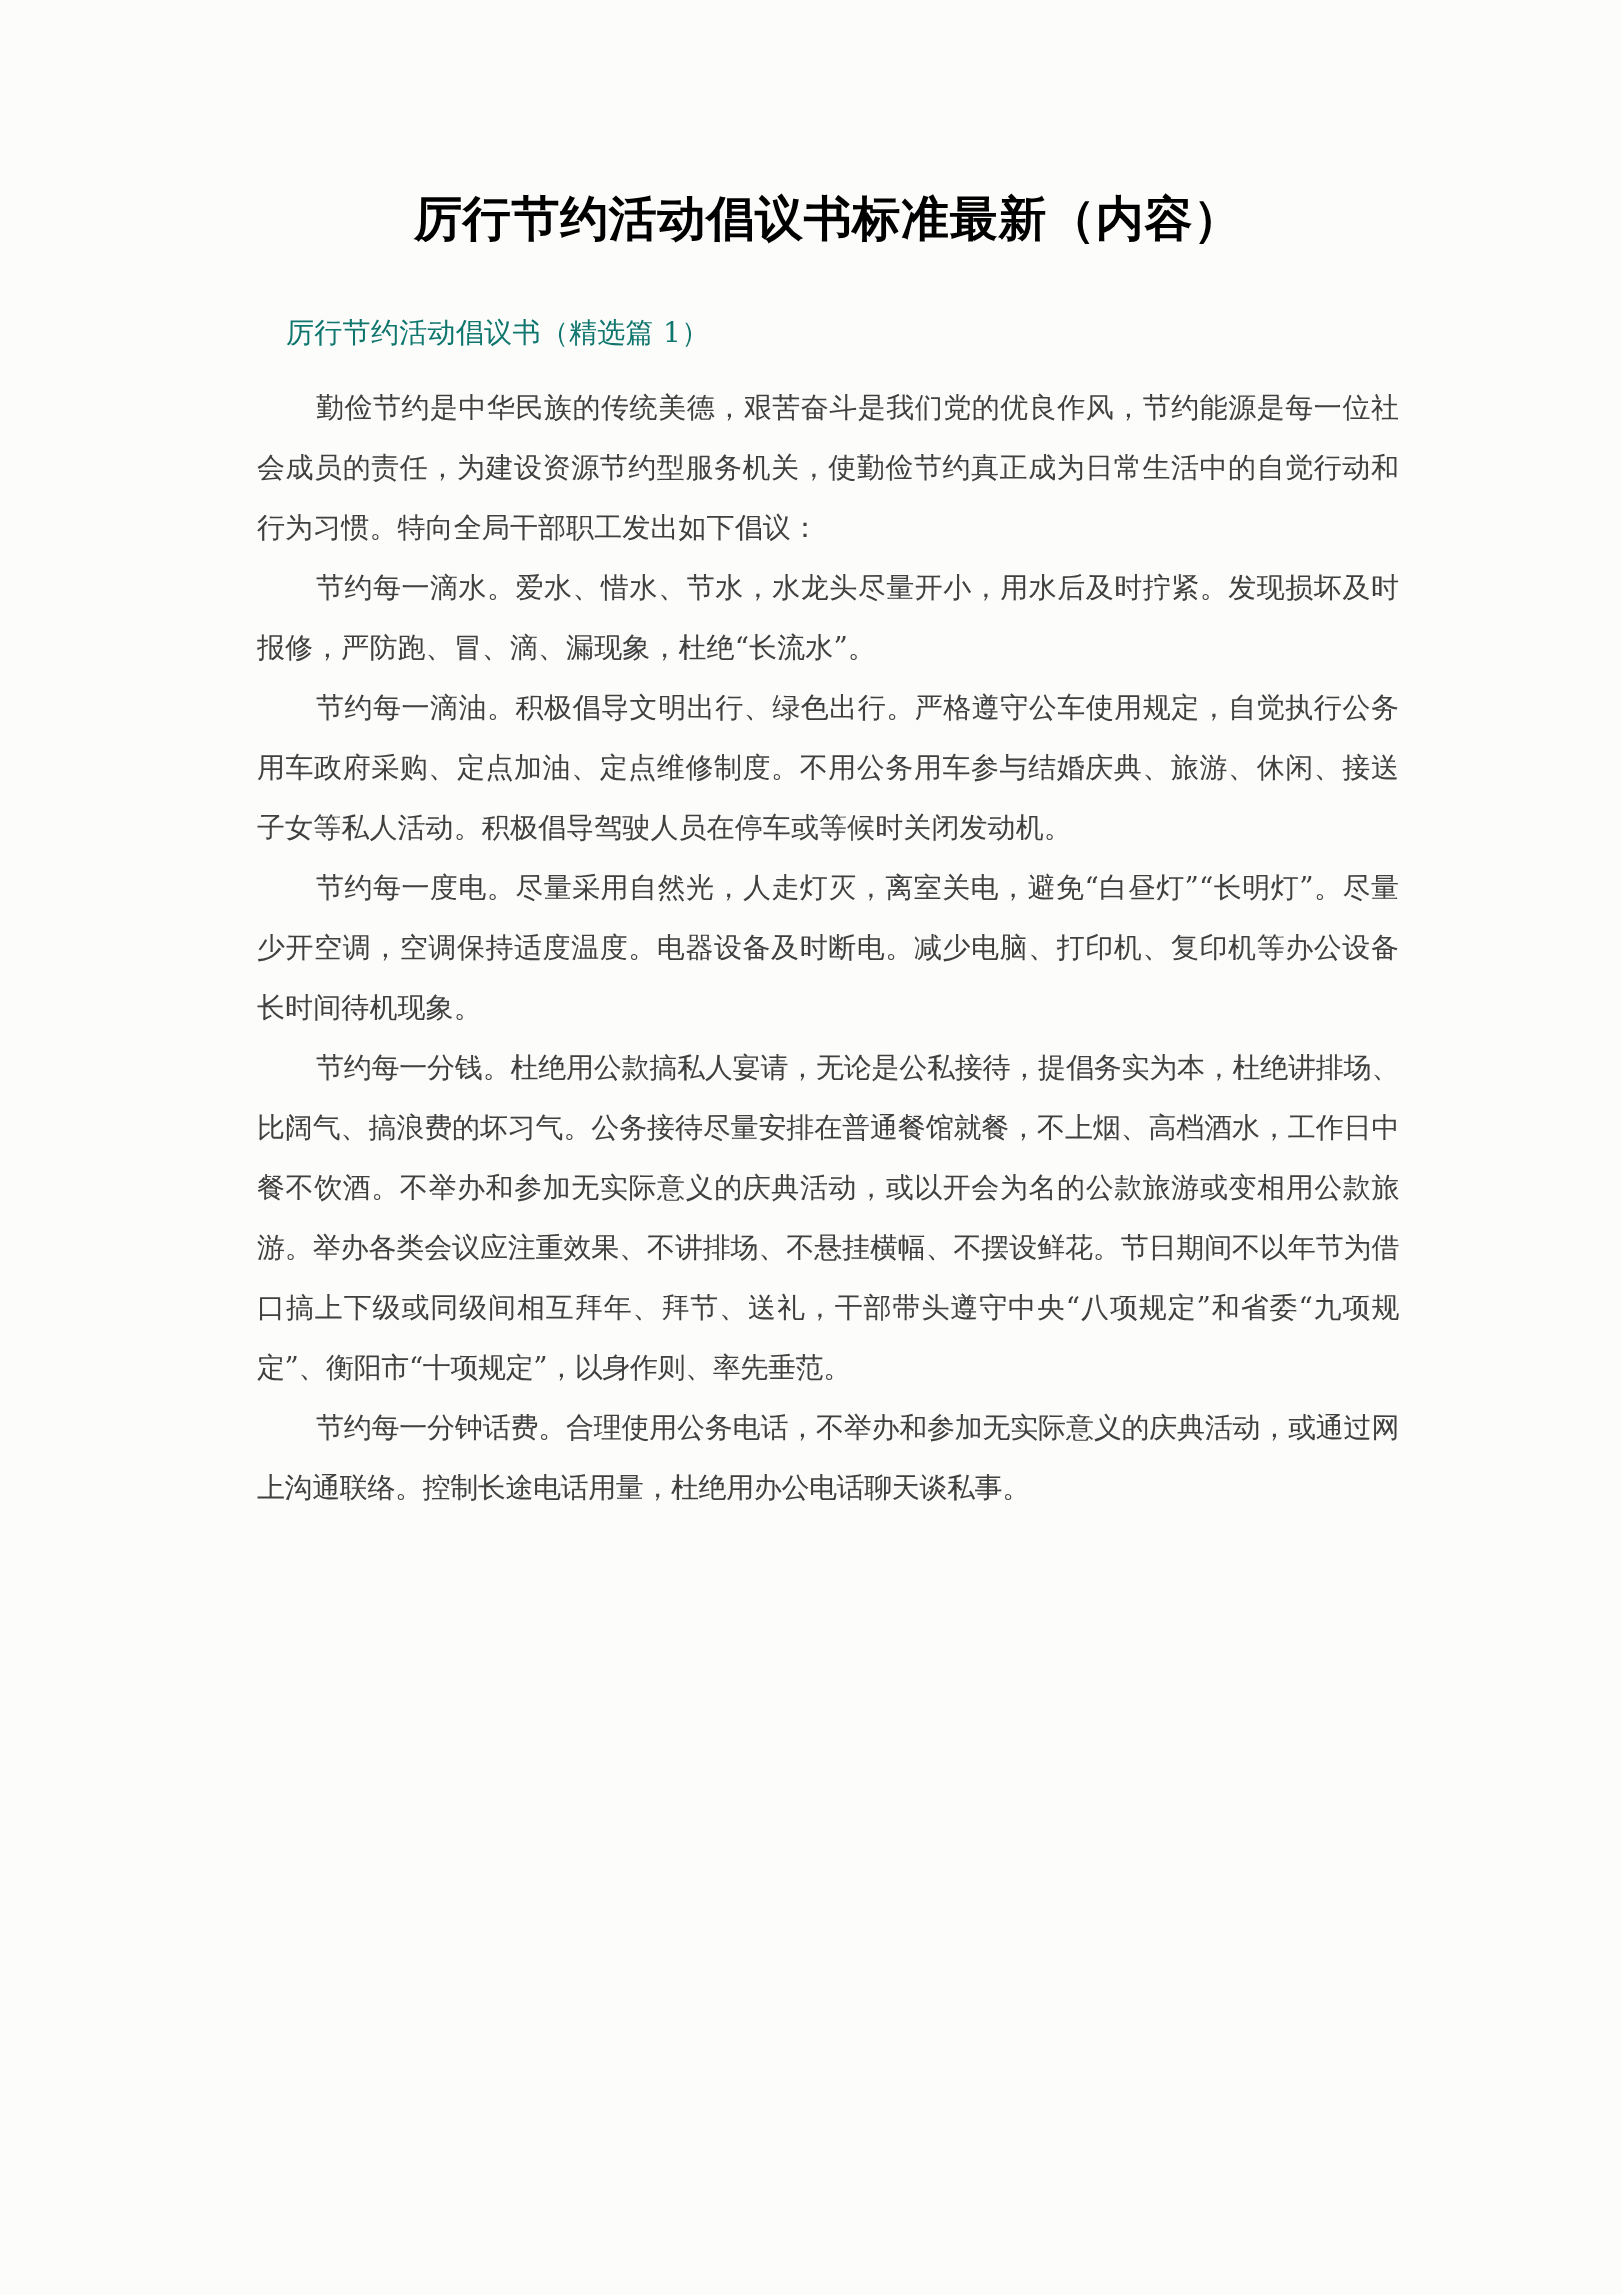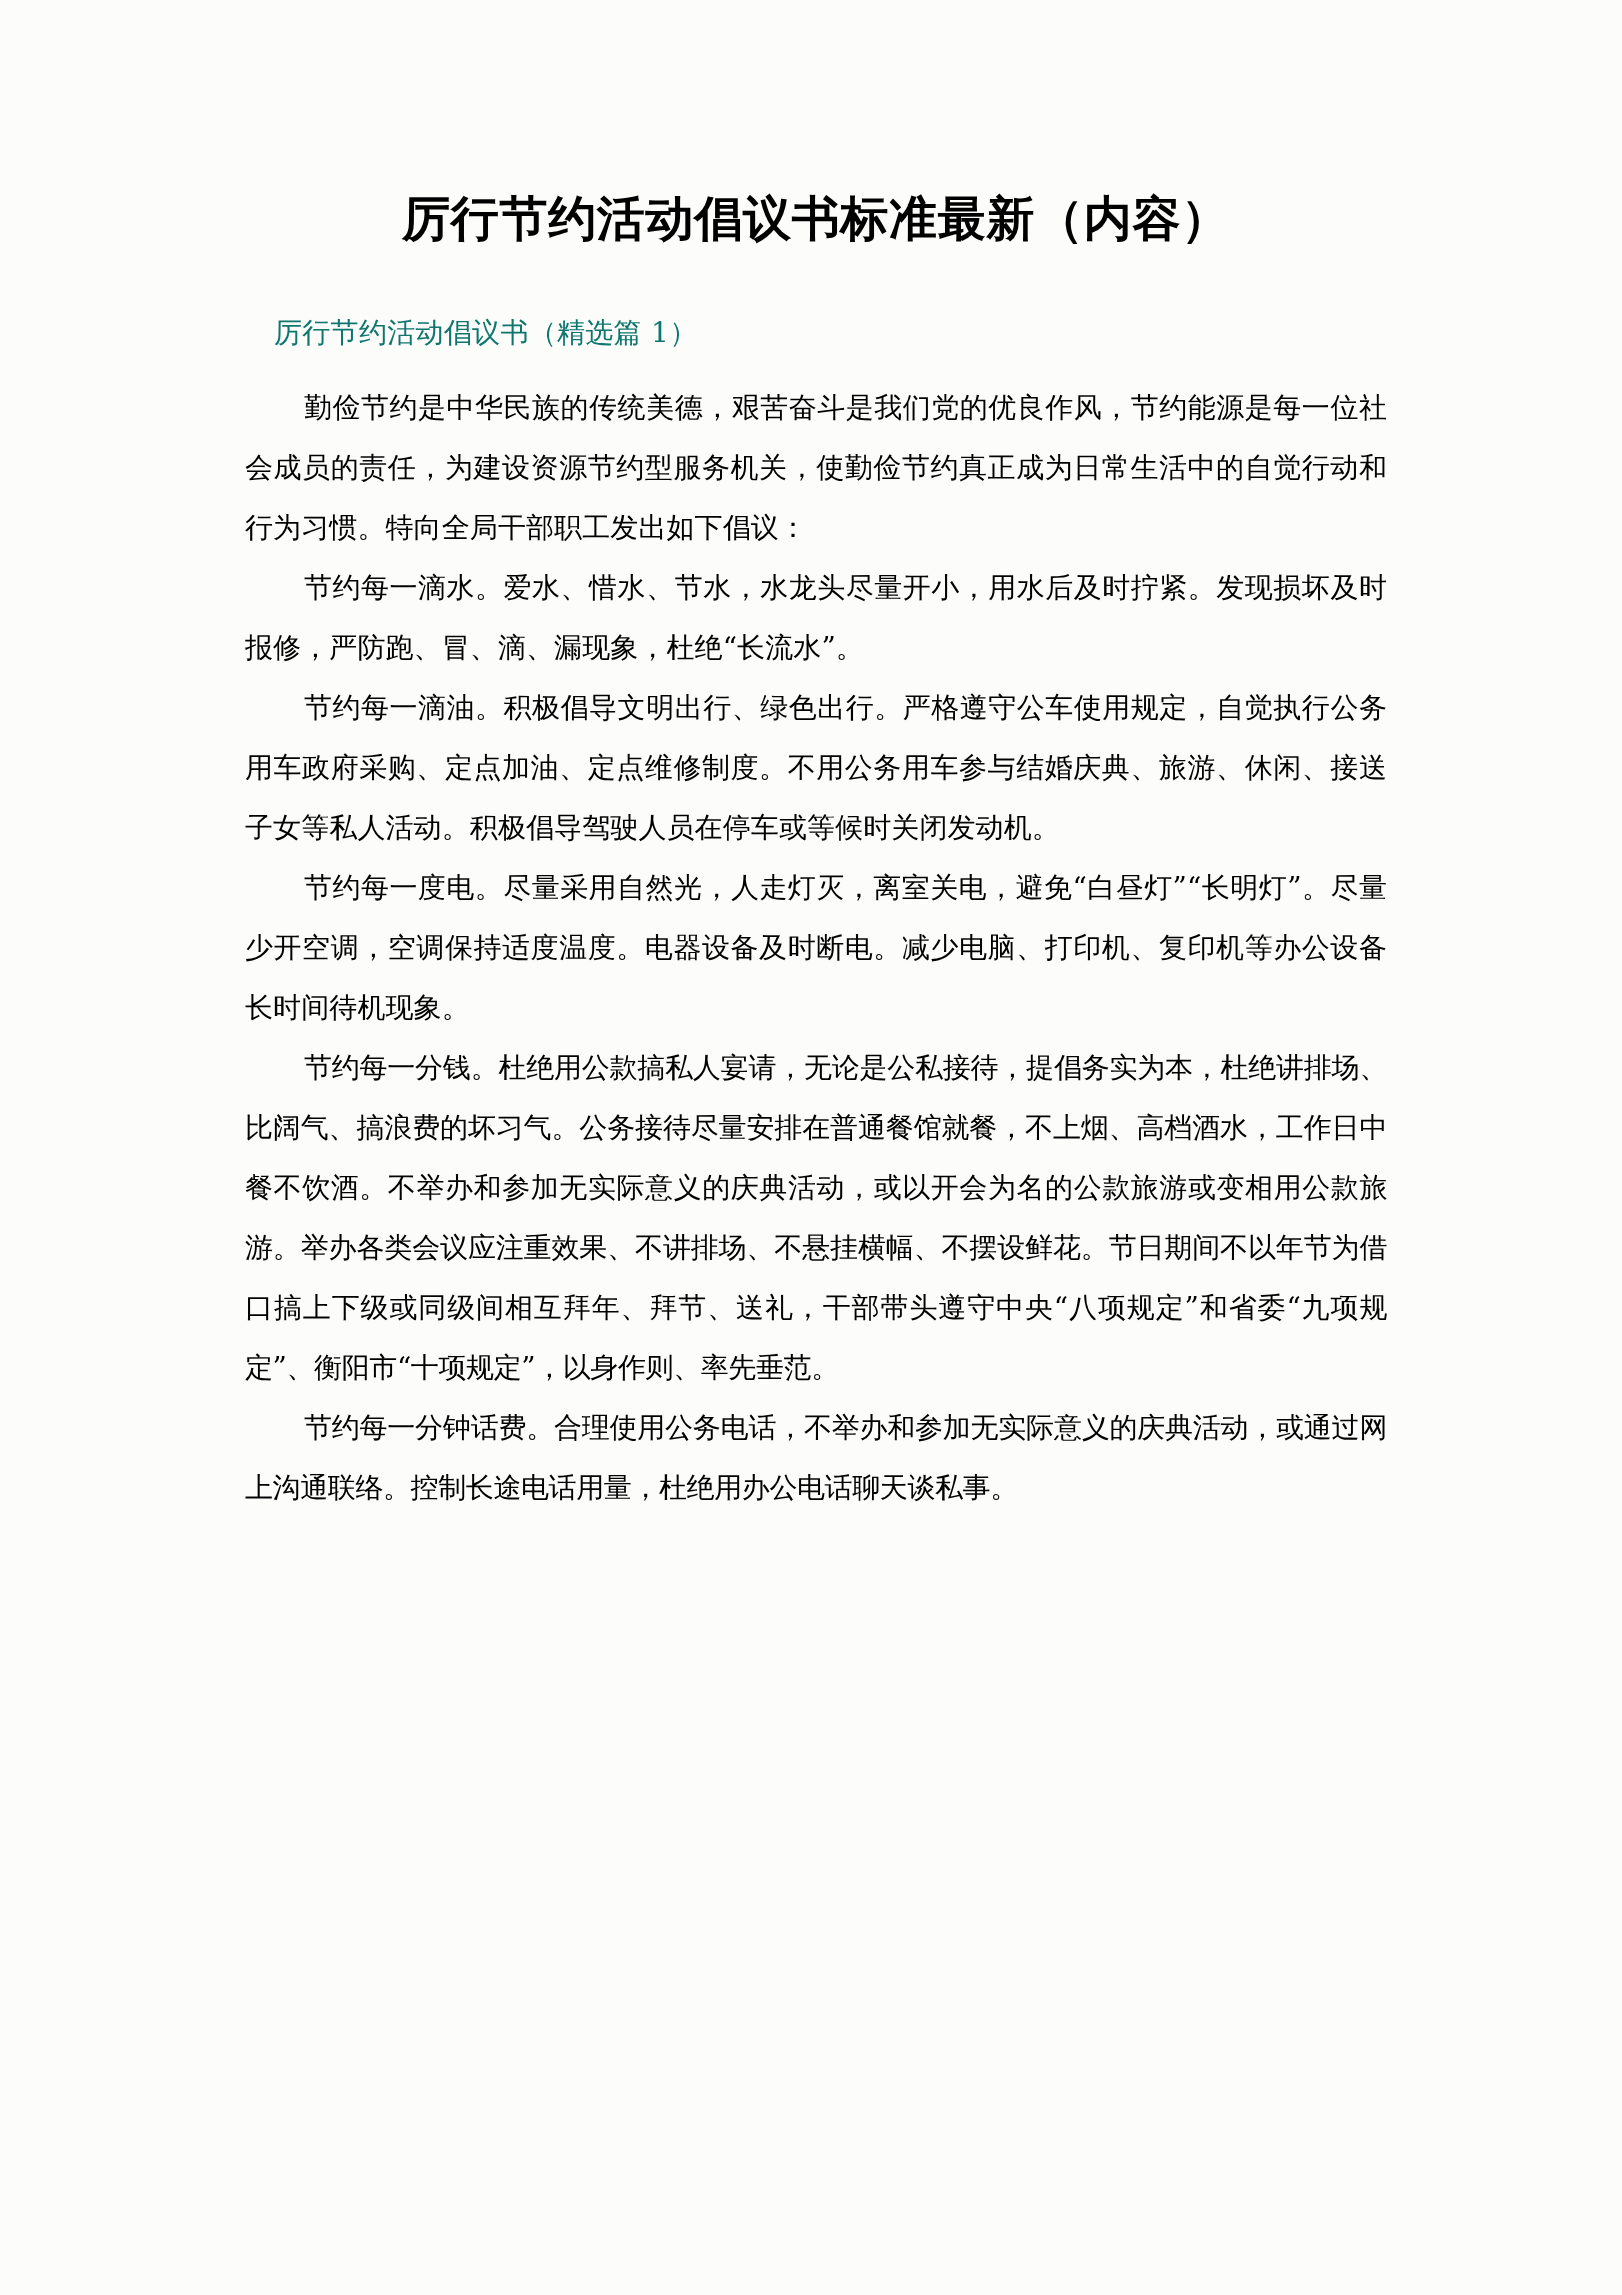--- a/index.html
+++ b/index.html
@@ -10,21 +10,21 @@
   .page {
     position: relative;
     width: 1623px;
     height: 2295px;
     background: #fcfcfb;
     box-sizing: border-box;
     overflow: hidden;
   }
   .content {
     position: absolute;
-    left: 245px;
+    left: 257px;
     top: 0;
     width: 1142px;
   }
   .doc-title {
     font-family: "DejaVu Sans", "Liberation Sans", sans-serif;
     font-weight: 700;
     font-size: 48px;
     line-height: 1.18;
     letter-spacing: 0.7px;
     text-align: center;
@@ -43,21 +43,21 @@
     padding-left: 29px;
     letter-spacing: 0.3px;
   }
   .body-block {
     padding-top: 31px;
   }
   p.para {
     font-family: "DejaVu Serif", "Liberation Serif", serif;
     font-size: 28px;
     line-height: 60px;
-    color: #000000;
+    color: #404040;
     margin: 0;
     text-indent: 59px;
     text-align: justify;
     text-justify: inter-ideograph;
     letter-spacing: 0.1px;
     word-break: break-all;
   }
   p.para.tight {
     letter-spacing: -0.4px;
   }

